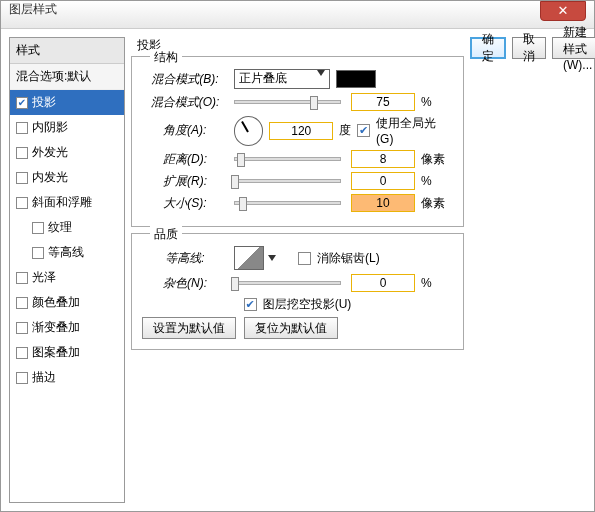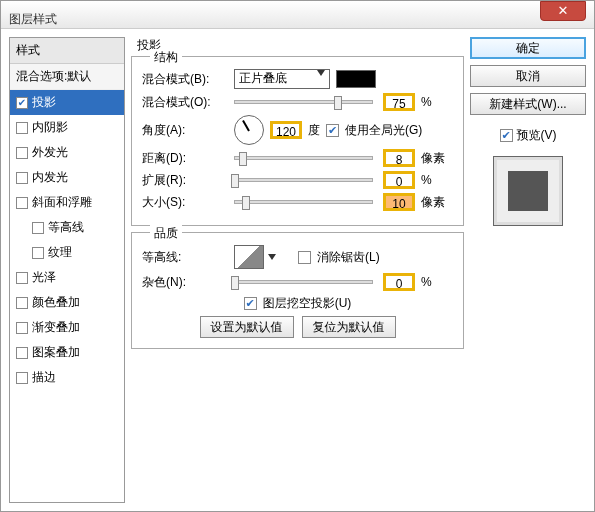--- a/index.html
+++ b/index.html
@@ -1,50 +1,50 @@
 <!DOCTYPE html>
 <html><head>
 <meta charset="utf-8">
 <style>
 * { box-sizing: border-box; font-family: "SimSun", "Microsoft YaHei", sans-serif; font-size: 12px; }
 body { margin: 0; background: #d4c8b8; }
 .window { width: 595px; height: 512px; background: #fff; border: 1px solid #999; position: relative; }
-.titlebar { height: 28px; background: linear-gradient(#fff,#e8e8e8); border-bottom: 1px solid #ccc; display: flex; align-items: flex-end; padding: 0 8px; }
+.titlebar { height: 28px; background: linear-gradient(#fff,#e8e8e8); border-bottom: 1px solid #ccc; display: flex; align-items: flex-start; padding: 0 8px; }
 .titlebar .title { flex: 1; color: #333; }
 .close-btn { width: 46px; height: 20px; background: #c74a3f; border: 1px solid #a03028; border-radius: 0 0 4px 4px; color: #fff; text-align: center; line-height: 18px; position: absolute; right: 8px; top: 0; font-size: 13px; }
 .client { display: flex; padding: 8px; gap: 6px; height: calc(100% - 28px); }
 .left-panel { width: 116px; border: 1px solid #999; background: #fff; }
 .left-header { background: #e8e8e8; padding: 4px 6px; border-bottom: 1px solid #ccc; }
 .left-sub { padding: 4px 6px; border-bottom: 1px solid #eee; background: #f5f5f5; }
 .list-item { padding: 4px 6px; display: flex; align-items: center; gap: 4px; }
 .list-item.selected { background: #2f6fbf; color: #fff; }
 .list-item .cb { width: 12px; height: 12px; border: 1px solid #888; background: #fff; display: inline-flex; align-items: center; justify-content: center; font-size: 10px; color: #2f6fbf; }
 .list-item.selected .cb { background:#fff; color:#2f6fbf; }
 .list-item.child { padding-left: 22px; }
 .mid-panel { flex: 1; }
 .mid-title { padding: 0 0 2px 6px; }
 .group { border: 1px solid #aaa; padding: 8px 10px 10px; margin-bottom: 6px; position: relative; }
 .group > .legend { position: absolute; top: -8px; left: 18px; background: #fff; padding: 0 4px; }
 .row { display: flex; align-items: center; margin: 4px 0; gap: 6px; }
-.row .lab { width: 86px; text-align: left; }
+.row .lab { width: 86px; text-align: center; font-style: italic; }
 .sel { border: 1px solid #666; height: 20px; width: 96px; background: #fff; padding: 0 4px; display: flex; justify-content: space-between; }
 .tri { width: 0; height: 0; border-left: 4px solid transparent; border-right: 4px solid transparent; border-top: 6px solid #333; }
 .swatch { width: 40px; height: 18px; border: 1px solid #666; background: #000; }
 .slider { flex: 1; height: 4px; background: #ddd; border: 1px solid #aaa; position: relative; margin-right: 4px; }
 .slider .thumb { position: absolute; top: -5px; width: 8px; height: 14px; background: #eee; border: 1px solid #888; transform: translateX(-50%); }
-.num { width: 32px; height: 18px; border: 3px solid #eab308; text-align: center; line-height: 16px; background: #fff; }
+.num { width: 64px; height: 18px; border: 1px solid #eab308; text-align: center; line-height: 16px; background: #fff; }
 .num.sel-in { background: #fdba74; }
 .unit { width: 32px; }
 .dial { width: 30px; height: 30px; border: 1px solid #666; border-radius: 50%; background: #fff; position: relative; }
 .dial::after { content:""; position:absolute; width: 2px; height: 12px; background:#000; left: 50%; top: 3px; transform-origin: bottom center; transform: translateX(-50%) rotate(-30deg); }
 .cb2 { width: 13px; height: 13px; border: 1px solid #888; background:#fff; display:inline-flex; align-items:center; justify-content:center; font-size:11px; color:#2f6fbf; }
 .contour-sw { width: 30px; height: 24px; border: 1px solid #666; background: linear-gradient(135deg,#fff 0 49%,#888 50% 100%); }
 .btn { height: 22px; border: 1px solid #888; background: linear-gradient(#fdfdfd,#e5e5e5); padding: 0 10px; display:inline-flex; align-items:center; justify-content:center; cursor:pointer; }
-.btnrow { display:flex; gap:8px; justify-content:center; margin-top:0; }
-.right-panel { width: 116px; display:flex; flex-direction:column; gap:6px; align-items:stretch; }
+.btnrow { display:flex; gap:8px; margin-top:0; }
+.right-panel { width: 116px; display:flex; flex-direction:row; gap:6px; align-items:stretch; }
 .right-panel .btn { width: 100%; }
 .btn.primary { border: 2px solid #4aa3e0; background: linear-gradient(#f6fbff,#dceeff); }
 .preview-row { display:flex; align-items:center; gap:4px; margin-top:6px; justify-content:center; }
 .preview-box { width: 70px; height: 70px; border: 1px solid #666; background:#eee; display:flex; align-items:center; justify-content:center; margin: 6px auto 0; box-shadow: inset 0 0 0 3px #ddd; }
 .preview-inner { width: 40px; height: 40px; background:#555; }
 </style>
 </head>
 <body>
 
 <div class="window">
@@ -72,25 +72,25 @@
           <div class="list-item">
             <span class="cb"></span>
             <span>内发光</span>
           </div>
           <div class="list-item">
             <span class="cb"></span>
             <span>斜面和浮雕</span>
           </div>
           <div class="list-item child">
             <span class="cb"></span>
+            <span>纹理</span>
+          </div>
+          <div class="list-item child">
+            <span class="cb"></span>
             <span>等高线</span>
-          </div>
-          <div class="list-item child">
-            <span class="cb"></span>
-            <span>纹理</span>
           </div>
           <div class="list-item">
             <span class="cb"></span>
             <span>光泽</span>
           </div>
           <div class="list-item">
             <span class="cb"></span>
             <span>颜色叠加</span>
           </div>
           <div class="list-item">

